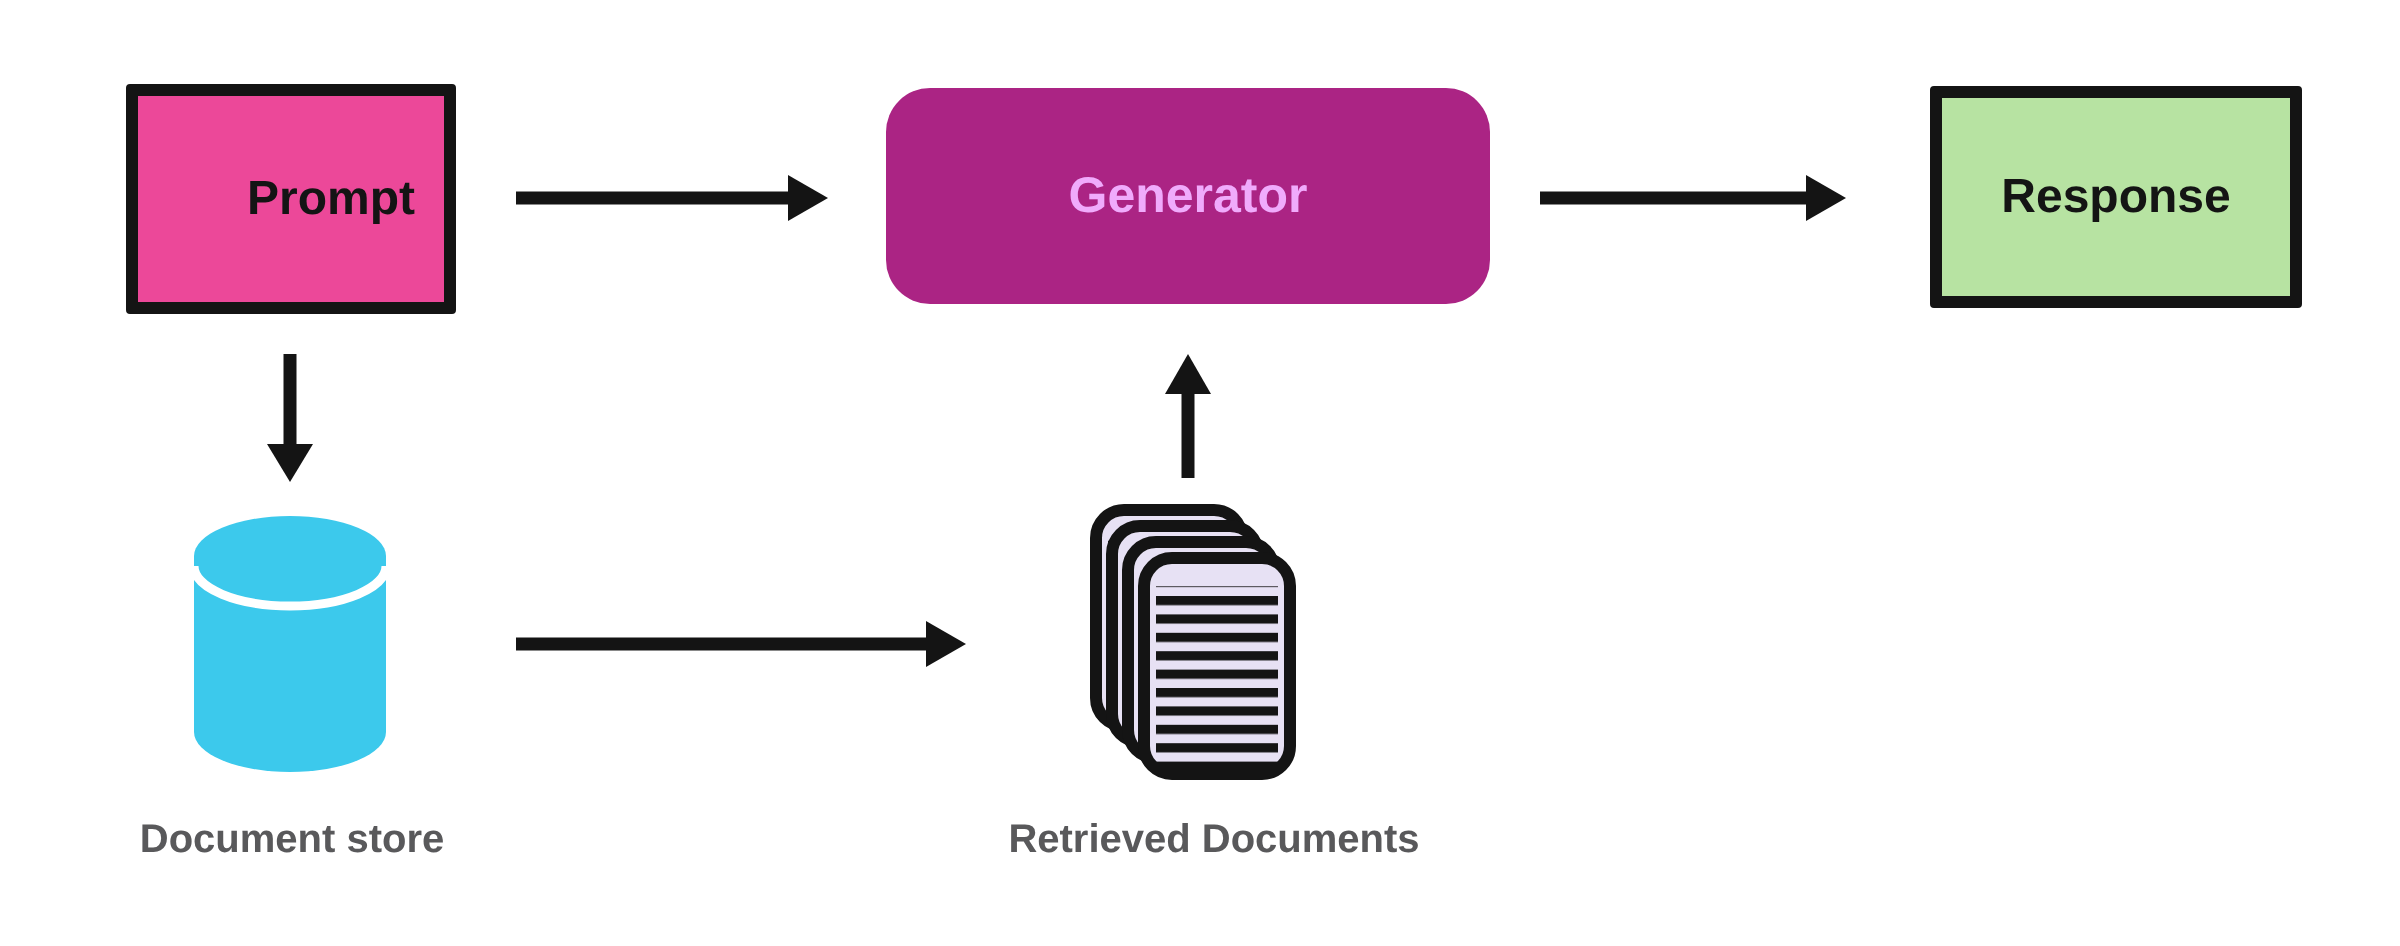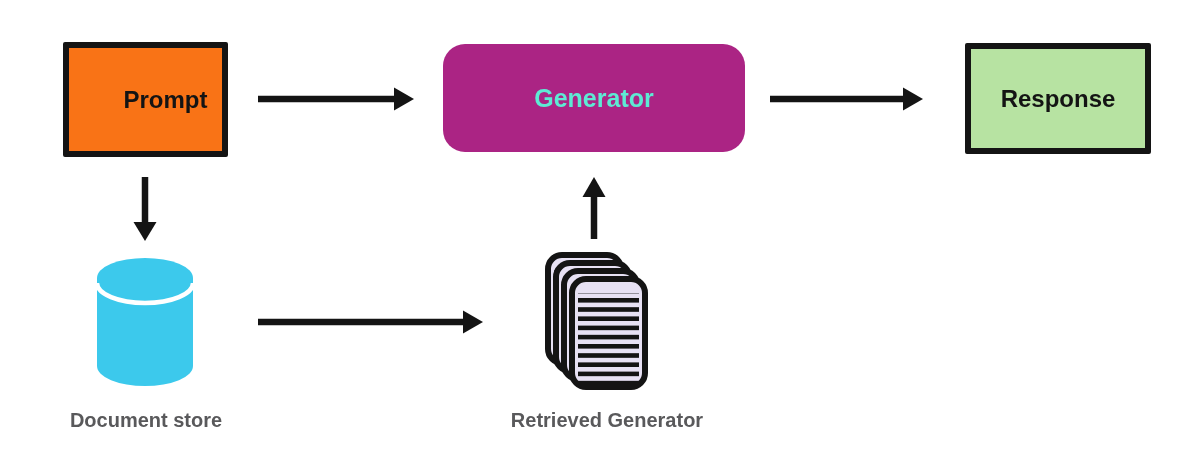--- a/index.html
+++ b/index.html
@@ -15,31 +15,31 @@
     position: absolute;
     display: flex;
     align-items: center;
     justify-content: center;
     text-align: center;
     font-weight: bold;
     color: #141414;
   }
   .node-prompt {
     left: 63px; top: 42px; width: 165px; height: 115px;
-    background: #f97316;
+    background: #ec4899;
     border: 6px solid #141414;
     border-radius: 2px;
     font-size: 24px;
     padding-left: 40px;
   }
   .node-generator {
     left: 443px; top: 44px; width: 302px; height: 108px;
     background: #ab2484;
     border-radius: 22px;
-    color: #5eead4;
+    color: #f0abfc;
     font-size: 25px;
     line-height: 33px;
   }
   .node-response {
     left: 965px; top: 43px; width: 186px; height: 111px;
     background: #b7e3a2;
     border: 6px solid #141414;
     border-radius: 2px;
     font-size: 24px;
   }
@@ -137,15 +137,15 @@
         <rect x="25" y="33" width="61" height="91" fill="url(#stripes)"></rect>
       </g>
       <g>
         <rect x="27" y="27" width="73" height="108" rx="14" fill="#e7e1f4" stroke="#141414" stroke-width="6"></rect>
         <rect x="33" y="41" width="61" height="91" fill="url(#stripes)"></rect>
       </g>
     </svg>
   </div>
 
   <div class="caption caption-docstore">Document store</div>
-  <div class="caption caption-retrieved">Retrieved Generator</div>
+  <div class="caption caption-retrieved">Retrieved Documents</div>
 
 </div>
 
 </body></html>

